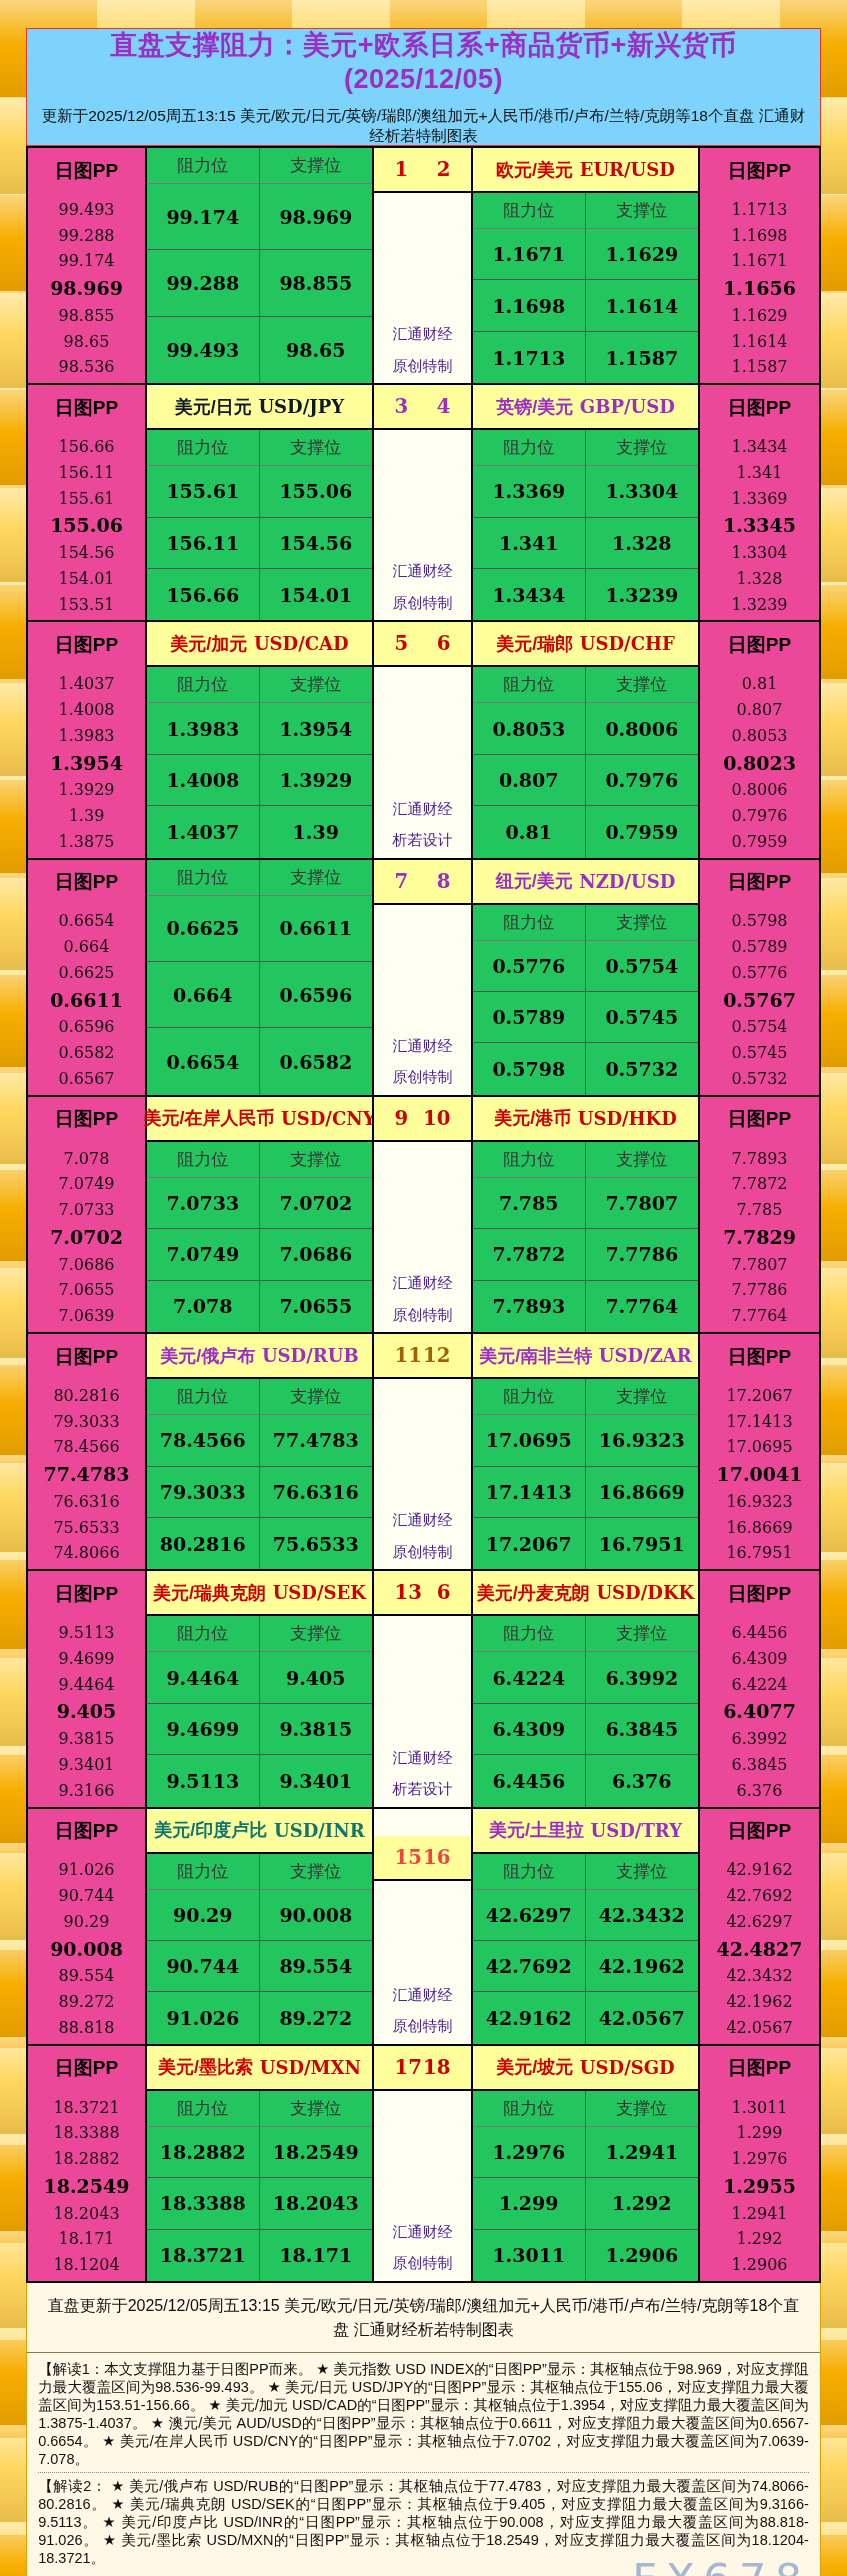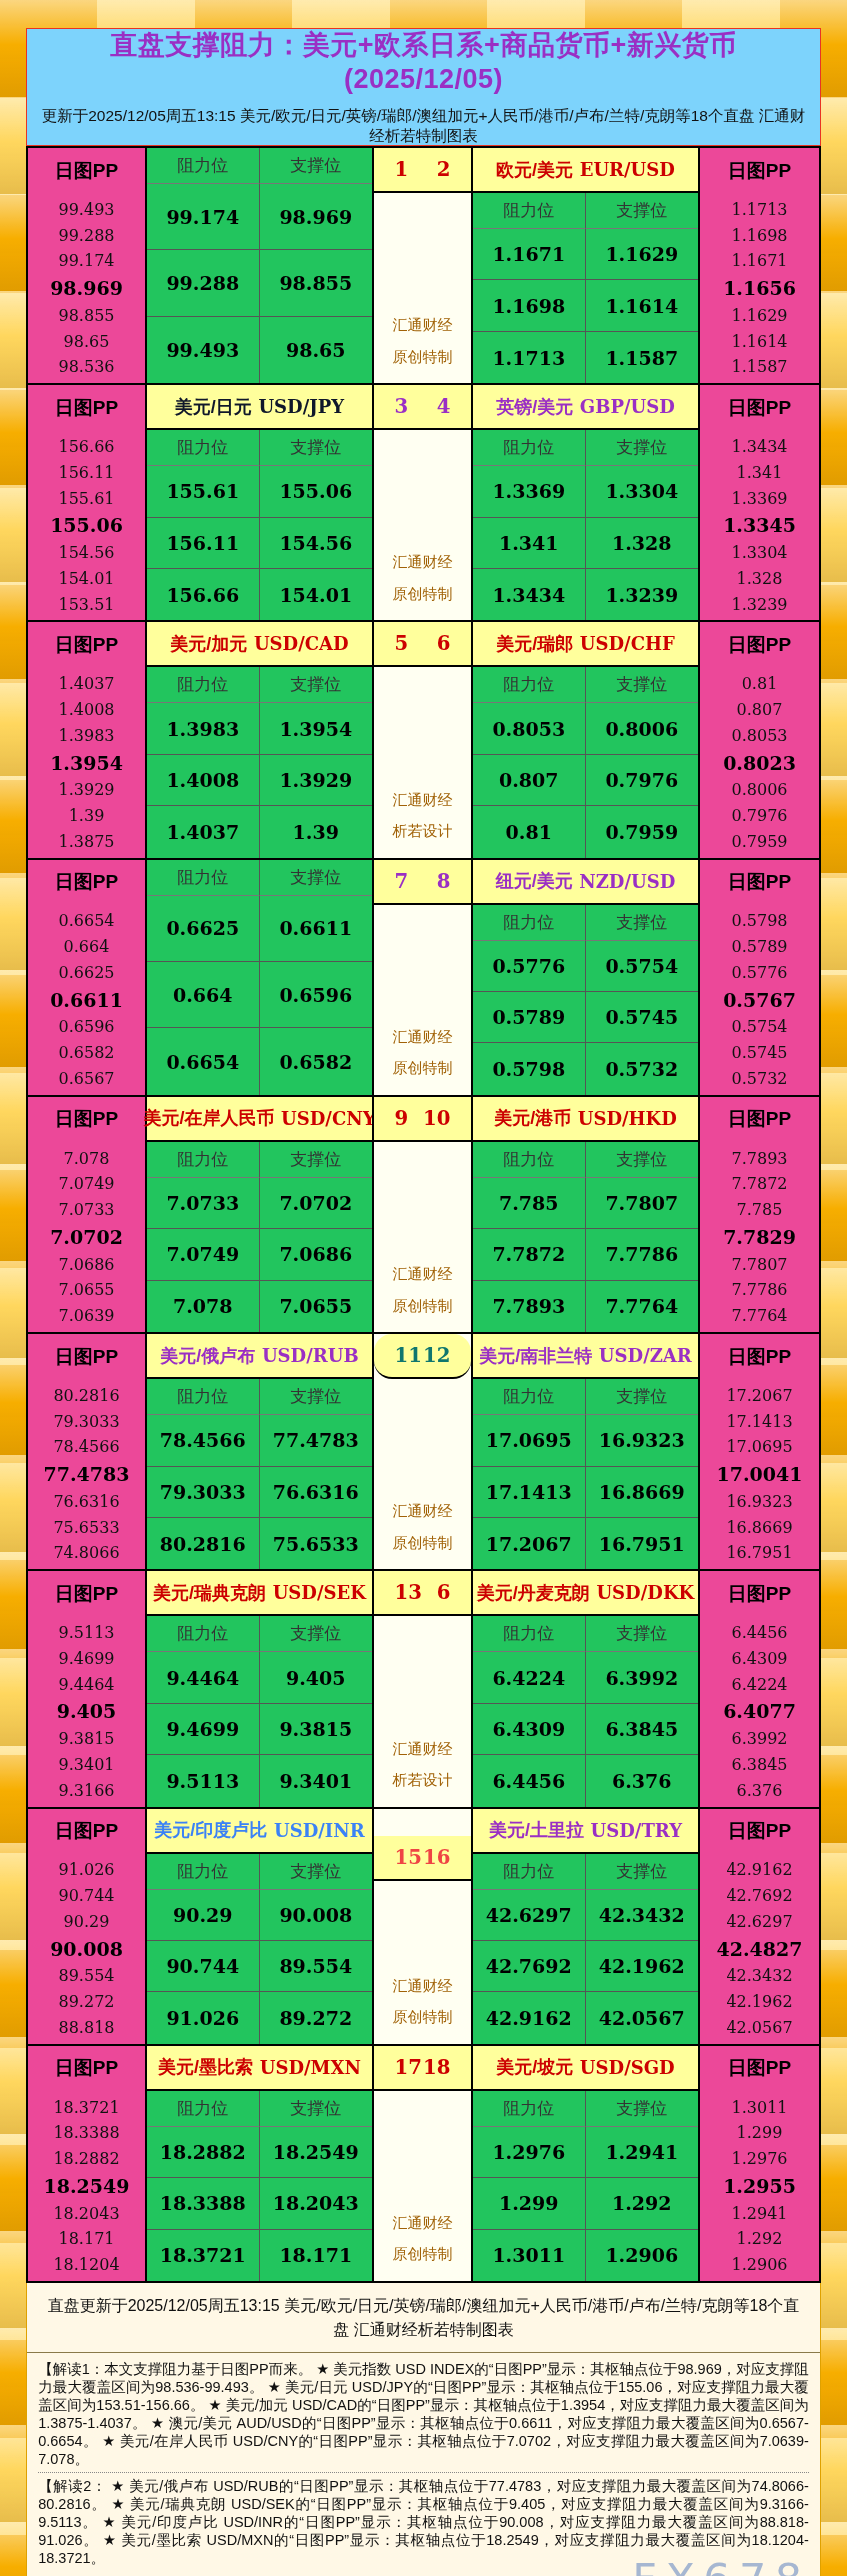--- a/index.html
+++ b/index.html
@@ -55,22 +55,22 @@
   .shead{font-size:17px;color:#333;border-bottom:1.9px solid #777;}
   .sval{font-family:"DejaVu Serif","Liberation Serif",serif;font-weight:bold;font-size:19px;color:#000;
     border-bottom:1.9px solid #555;}
   .sval.lastrow{border-bottom:none;}
 
   .mid-col{width:99px;display:flex;flex-direction:column;}
   .mid-head{height:45px;background:#FFFF9C;border-bottom:2.8px solid #000;box-sizing:border-box;
     display:flex;align-items:center;justify-content:space-between;padding:0 20.6px;
     font-family:"DejaVu Serif","Liberation Serif",serif;font-weight:bold;font-size:19.7px;}
   .mid-body{flex:1;position:relative;background:#FFFFF2;}
-  .mid-watermark{position:absolute;left:0;right:0;bottom:11px;text-align:center;
-    color:#a16207;font-size:15px;line-height:2.1;}
+  .mid-watermark{position:absolute;left:0;right:0;bottom:2px;text-align:center;
+    color:#4c1d95;font-size:15px;line-height:2.1;}
 
   
   .bottom-box{box-sizing:border-box;width:795px;border:0.9px solid #DFA100;border-top:none;background:#FFF8E6;}
   .footer-line{box-sizing:border-box;padding:11.2px 13px;text-align:center;color:#111;
     font-size:16px;line-height:23.4px;border-bottom:0.9px solid #8a7a4a;}
   .interp{position:relative;box-sizing:border-box;padding:6.6px 11.2px 13px;color:#111;
     font-size:14.5px;line-height:18px;text-align:justify;}
   .interp p{margin:0;}
   .interp-divider{border:none;border-top:0.9px dotted #888;margin:4.7px 0 3.7px;}
   .fx-watermark{position:absolute;right:9.4px;bottom:-7.5px;
@@ -454,21 +454,21 @@
               <div class="scell shead">支撑位</div>
               <div class="scell sval vleft">78.4566</div>
               <div class="scell sval">77.4783</div>
               <div class="scell sval vleft">79.3033</div>
               <div class="scell sval">76.6316</div>
               <div class="scell sval vleft lastrow">80.2816</div>
               <div class="scell sval lastrow">75.6533</div>
             </div>
           </div>
           <div class="col mid-col">
-            <div class="mid-head" style="color: #0f766e; border-radius: 18px;">
+            <div class="mid-head" style="color: #a16207;">
               <span>11</span>
               <span>12</span>
             </div>
             <div class="mid-body">
               <div class="mid-watermark">
                 <div>汇通财经</div>
                 <div>原创特制</div>
               </div>
             </div>
           </div>
@@ -578,21 +578,21 @@
               <div class="pp-val">91.026</div>
               <div class="pp-val">90.744</div>
               <div class="pp-val">90.29</div>
               <div class="pp-val pivot">90.008</div>
               <div class="pp-val">89.554</div>
               <div class="pp-val">89.272</div>
               <div class="pp-val">88.818</div>
             </div>
           </div>
           <div class="col cur-col">
-            <div class="cur-head" style="color: #3b82f6;">
+            <div class="cur-head" style="color: #0f766e;">
               <span class="cn">美元/印度卢比</span>
               <span class="en">USD/INR</span>
             </div>
             <div class="cur-body">
               <div class="scell shead vleft">阻力位</div>
               <div class="scell shead">支撑位</div>
               <div class="scell sval vleft">90.29</div>
               <div class="scell sval">90.008</div>
               <div class="scell sval vleft">90.744</div>
               <div class="scell sval">89.554</div>

